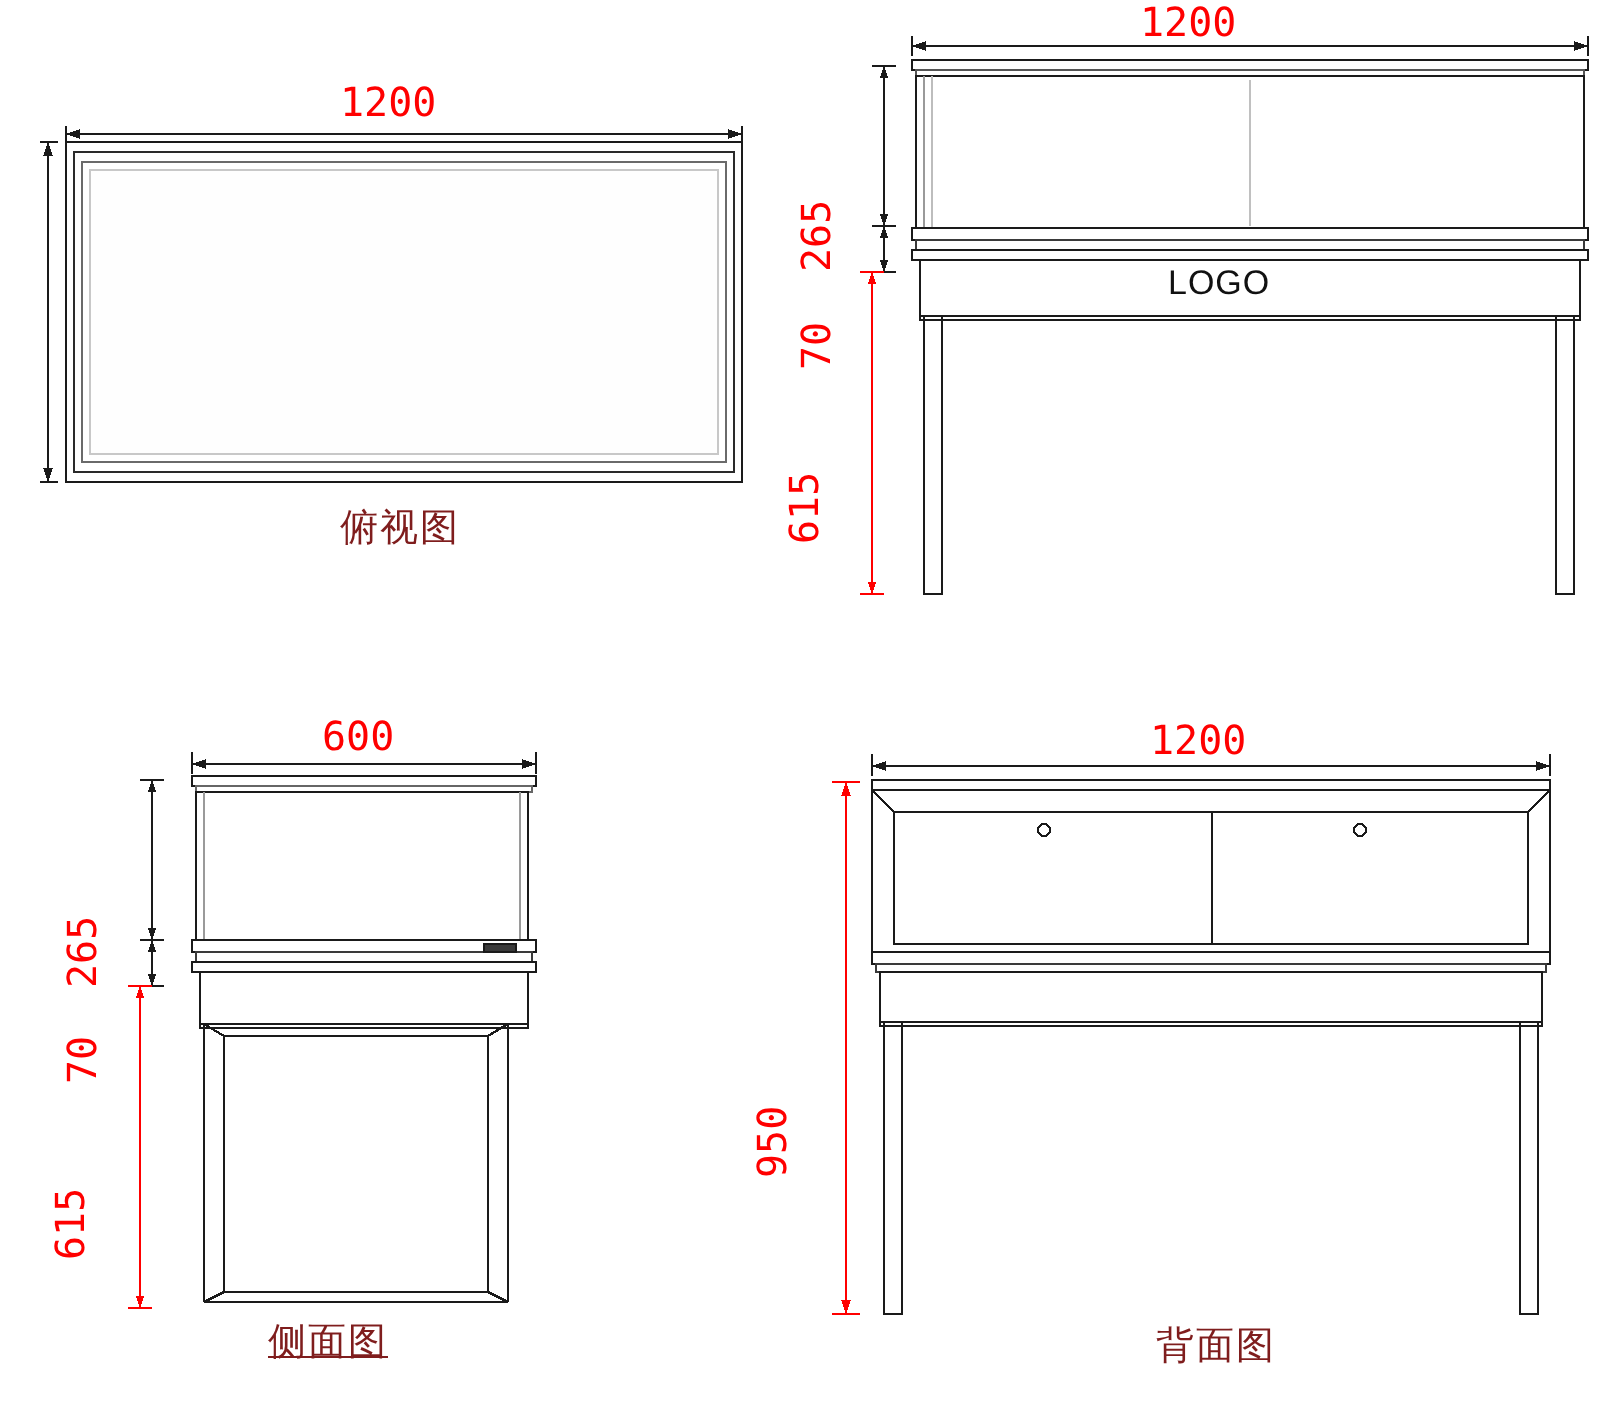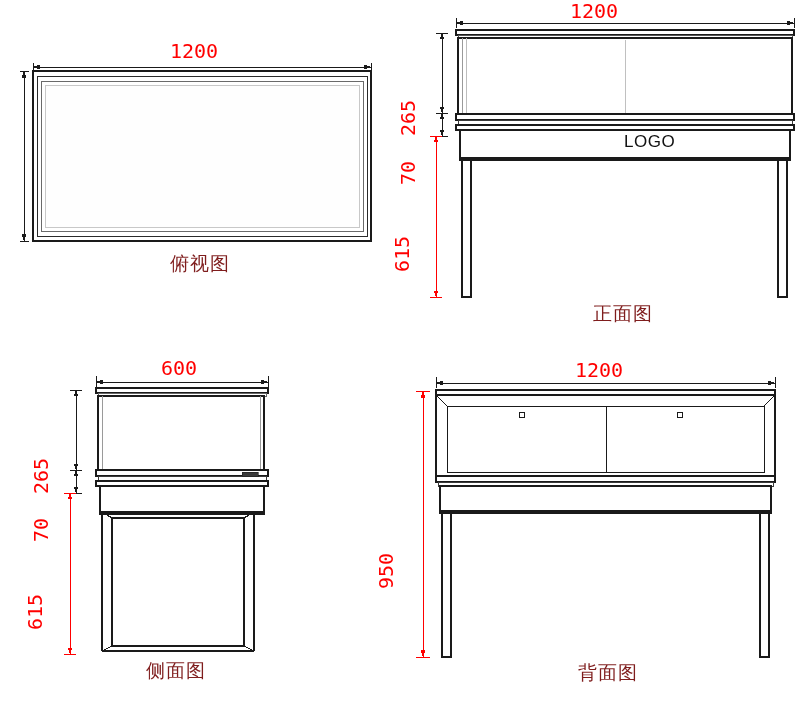--- a/index.html
+++ b/index.html
@@ -154,22 +154,21 @@
         <line x1="60" y1="158" x2="390" y2="158" stroke="#1a1a1a" stroke-width="1.2"></line>
 
         <rect x="62" y="158" width="9" height="139" stroke="#1a1a1a" stroke-width="1.2"></rect>
         <rect x="378" y="158" width="9" height="139" stroke="#1a1a1a" stroke-width="1.2"></rect>
       </g>
     </svg>
     <div class="dim-text" style="left:170px; top:-1px;">1200</div>
     <div class="dim-text vert" style="left:20px; top:112px;">265</div>
     <div class="dim-text vert" style="left:20px; top:161px;">70</div>
     <div class="dim-text vert" style="left:14px; top:248px;">615</div>
-    <div class="logo-text" style="left:184px; top:132px;margin-left:40px;">LOGO</div>
-    <div class="view-caption" style="left:163px; top:301px; width:120px;">正面图</div>
+    <div class="logo-text" style="left:184px; top:132px;">LOGO</div>
   </div>
 
   <div class="view" style="left:20px; top:360px;">
     <svg width="320" height="320" viewBox="0 0 320 320">
       <g fill="none" stroke="#1a1a1a" stroke-width="1" shape-rendering="crispEdges">
 
         <g>
           <line x1="76" y1="16" x2="76" y2="27"></line>
           <line x1="248" y1="16" x2="248" y2="27"></line>
           <line x1="76" y1="22" x2="248" y2="22"></line>
@@ -229,21 +228,21 @@
           <line x1="92" y1="158" x2="224" y2="158"></line>
           <line x1="92" y1="286" x2="224" y2="286"></line>
           <line x1="82" y1="291" x2="234" y2="291"></line>
         </g>
       </g>
     </svg>
     <div class="dim-text" style="left:141px; top:-4px;">600</div>
     <div class="dim-text vert" style="left:33px; top:110px;">265</div>
     <div class="dim-text vert" style="left:33px; top:158px;">70</div>
     <div class="dim-text vert" style="left:27px; top:246px;">615</div>
-    <div class="view-caption" style="left:96px; top:298px; width:120px;">侧面图</div>
+    <div class="view-caption" style="left:84px; top:298px; width:120px;text-decoration:underline;">侧面图</div>
   </div>
 
   <div class="view" style="left:390px; top:360px;">
     <svg width="410" height="320" viewBox="0 0 410 320">
       <g fill="none" stroke="#1a1a1a" stroke-width="1" shape-rendering="crispEdges">
 
         <g>
           <line x1="46" y1="17" x2="46" y2="28"></line>
           <line x1="385" y1="17" x2="385" y2="28"></line>
           <line x1="46" y1="23" x2="385" y2="23"></line>

